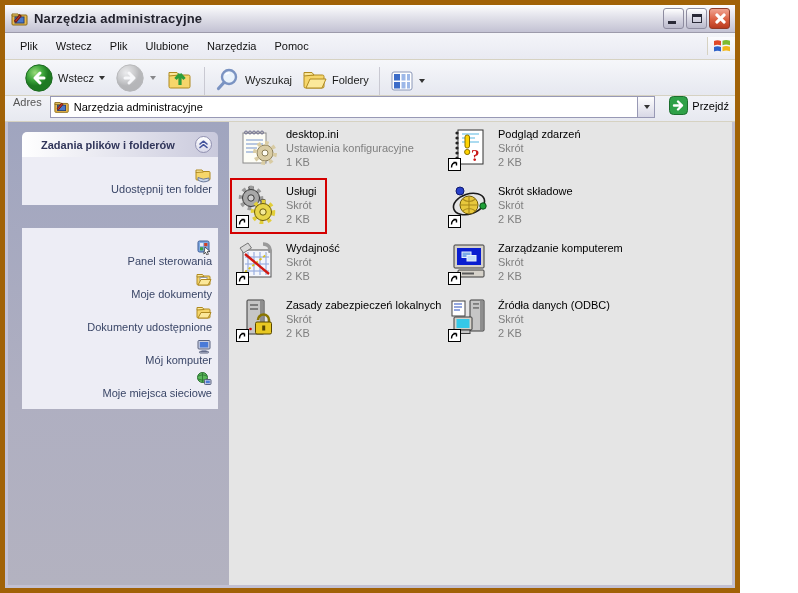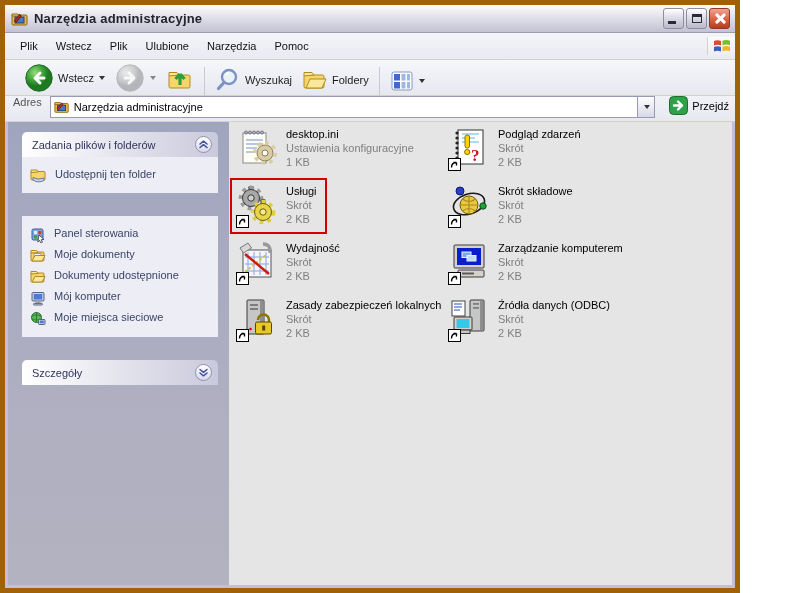--- a/index.html
+++ b/index.html
@@ -41,24 +41,24 @@
   .combo-text { flex:1; color:#000; margin-left:4px; }
   .combo-btn { width:17px; height:20px; border-left:1px solid #9899B5; background:linear-gradient(180deg,#FEFEFE,#D8D8E6); display:flex; align-items:center; justify-content:center; }
   .go-wrap { display:flex; align-items:center; gap:4px; margin-left:14px; }
   .go-label { color:#000; }
 
   
   .content { flex:1; display:flex; border-left:3px solid #C2C0D2; border-right:3px solid #C2C0D2; border-bottom:3px solid #C2C0D2; background:#fff; position:relative; }
   .sidebar { width:221px; flex:0 0 221px; background:linear-gradient(180deg,#A0A5BF 0%,#AFAFC1 60%,#B3B2C0 100%); padding:10px 9px 0 14px; overflow:hidden; }
   .panel { margin-bottom:23px; width:196px; }
   .panel-header { height:25px; background:linear-gradient(90deg,#FFFFFF 0%,#F2F2F7 55%,#CACAD e 100%); background:linear-gradient(90deg,#FFFFFF,#C9C9DC); border-radius:5px 5px 0 0; display:flex; align-items:center; justify-content:space-between; padding:0 6px 0 10px; cursor:pointer; }
-  .panel-header .ph-title { font-weight:normal; color:#30355A; }
+  .panel-header .ph-title { font-weight:bold; color:#30355A;margin-left:9px; }
   .chev-btn { width:17px; height:17px; border-radius:50%; background:linear-gradient(180deg,#FFFFFF,#D9D9EA); border:1px solid #9191B1; display:flex; align-items:center; justify-content:center; }
   .panel-body { background:#EDEDF5; padding:8px 4px 8px 6px; }
-  .side-item { display:flex; align-items:flex-start; gap:8px; padding:2.5px 2px; color:#3A4667; cursor:pointer; }
+  .side-item { display:flex; align-items:flex-end; gap:0; padding:2.5px 2px; color:#3A4667; cursor:pointer;flex-direction:column; }
   .side-item span { white-space:nowrap; }
 
   .main { flex:1; background:#e5e5e5; padding:3px 0 0 6px; position:relative; }
   .files-grid { display:grid; grid-template-columns:212px 212px; grid-auto-rows:57px; }
   .file-item { display:flex; align-items:flex-start; position:relative; cursor:default; }
   .file-icon { width:44px; height:46px; flex:0 0 44px; position:relative; margin-right:7px; }
   .file-icon > svg.big { width:40px; height:40px; display:block; margin:2px auto 0; }
   .sc-overlay { position:absolute; left:1px; bottom:0; width:13px; height:13px; background:#fff; border:1px solid #000; }
   .sc-overlay svg { width:11px; height:11px; display:block; }
   .file-text { padding-top:2px; line-height:14px; }
@@ -269,30 +269,20 @@
               <circle cx="6.5" cy="6.5" r="5" fill="#59B85A" stroke="#2A7030"></circle>
               <path d="M2,5 q4.5,-2.5 9,0 M2,8 q4.5,2.5 9,0 M6.5,1.5 v10" stroke="#2A7030" stroke-width="0.8" fill="none"></path>
               <rect x="8.5" y="8.5" width="6.5" height="5" rx="0.8" fill="#C9CEE0" stroke="#5A6380"></rect>
               <rect x="9.8" y="9.6" width="4" height="2.6" fill="#4A7AD8"></rect>
             </svg>
             <span>Moje miejsca sieciowe</span>
           </div>
         </div>
       </div>
 
-      <div class="panel collapsed">
-        <div class="panel-header">
-          <span class="ph-title">Szczegóły</span>
-          <span class="chev-btn">
-            <svg width="11" height="11" viewBox="0 0 11 11">
-              <path d="M2,2.5 l3.5,2.8 L9,2.5 M2,6 l3.5,2.8 L9,6" stroke="#44549C" stroke-width="1.6" fill="none" stroke-linecap="round" stroke-linejoin="round"></path>
-            </svg>
-          </span>
-        </div>
-      </div>
     </div>
 
     <div class="main">
       <div class="files-grid">
 
         <div class="file-item">
           <div class="file-icon">
             <svg class="big" viewBox="0 0 40 40">
               <rect x="6" y="6" width="23" height="30" fill="#FDFDF6" stroke="#8A8A8A"></rect>
               <g stroke="#6A6A8A" fill="none">

